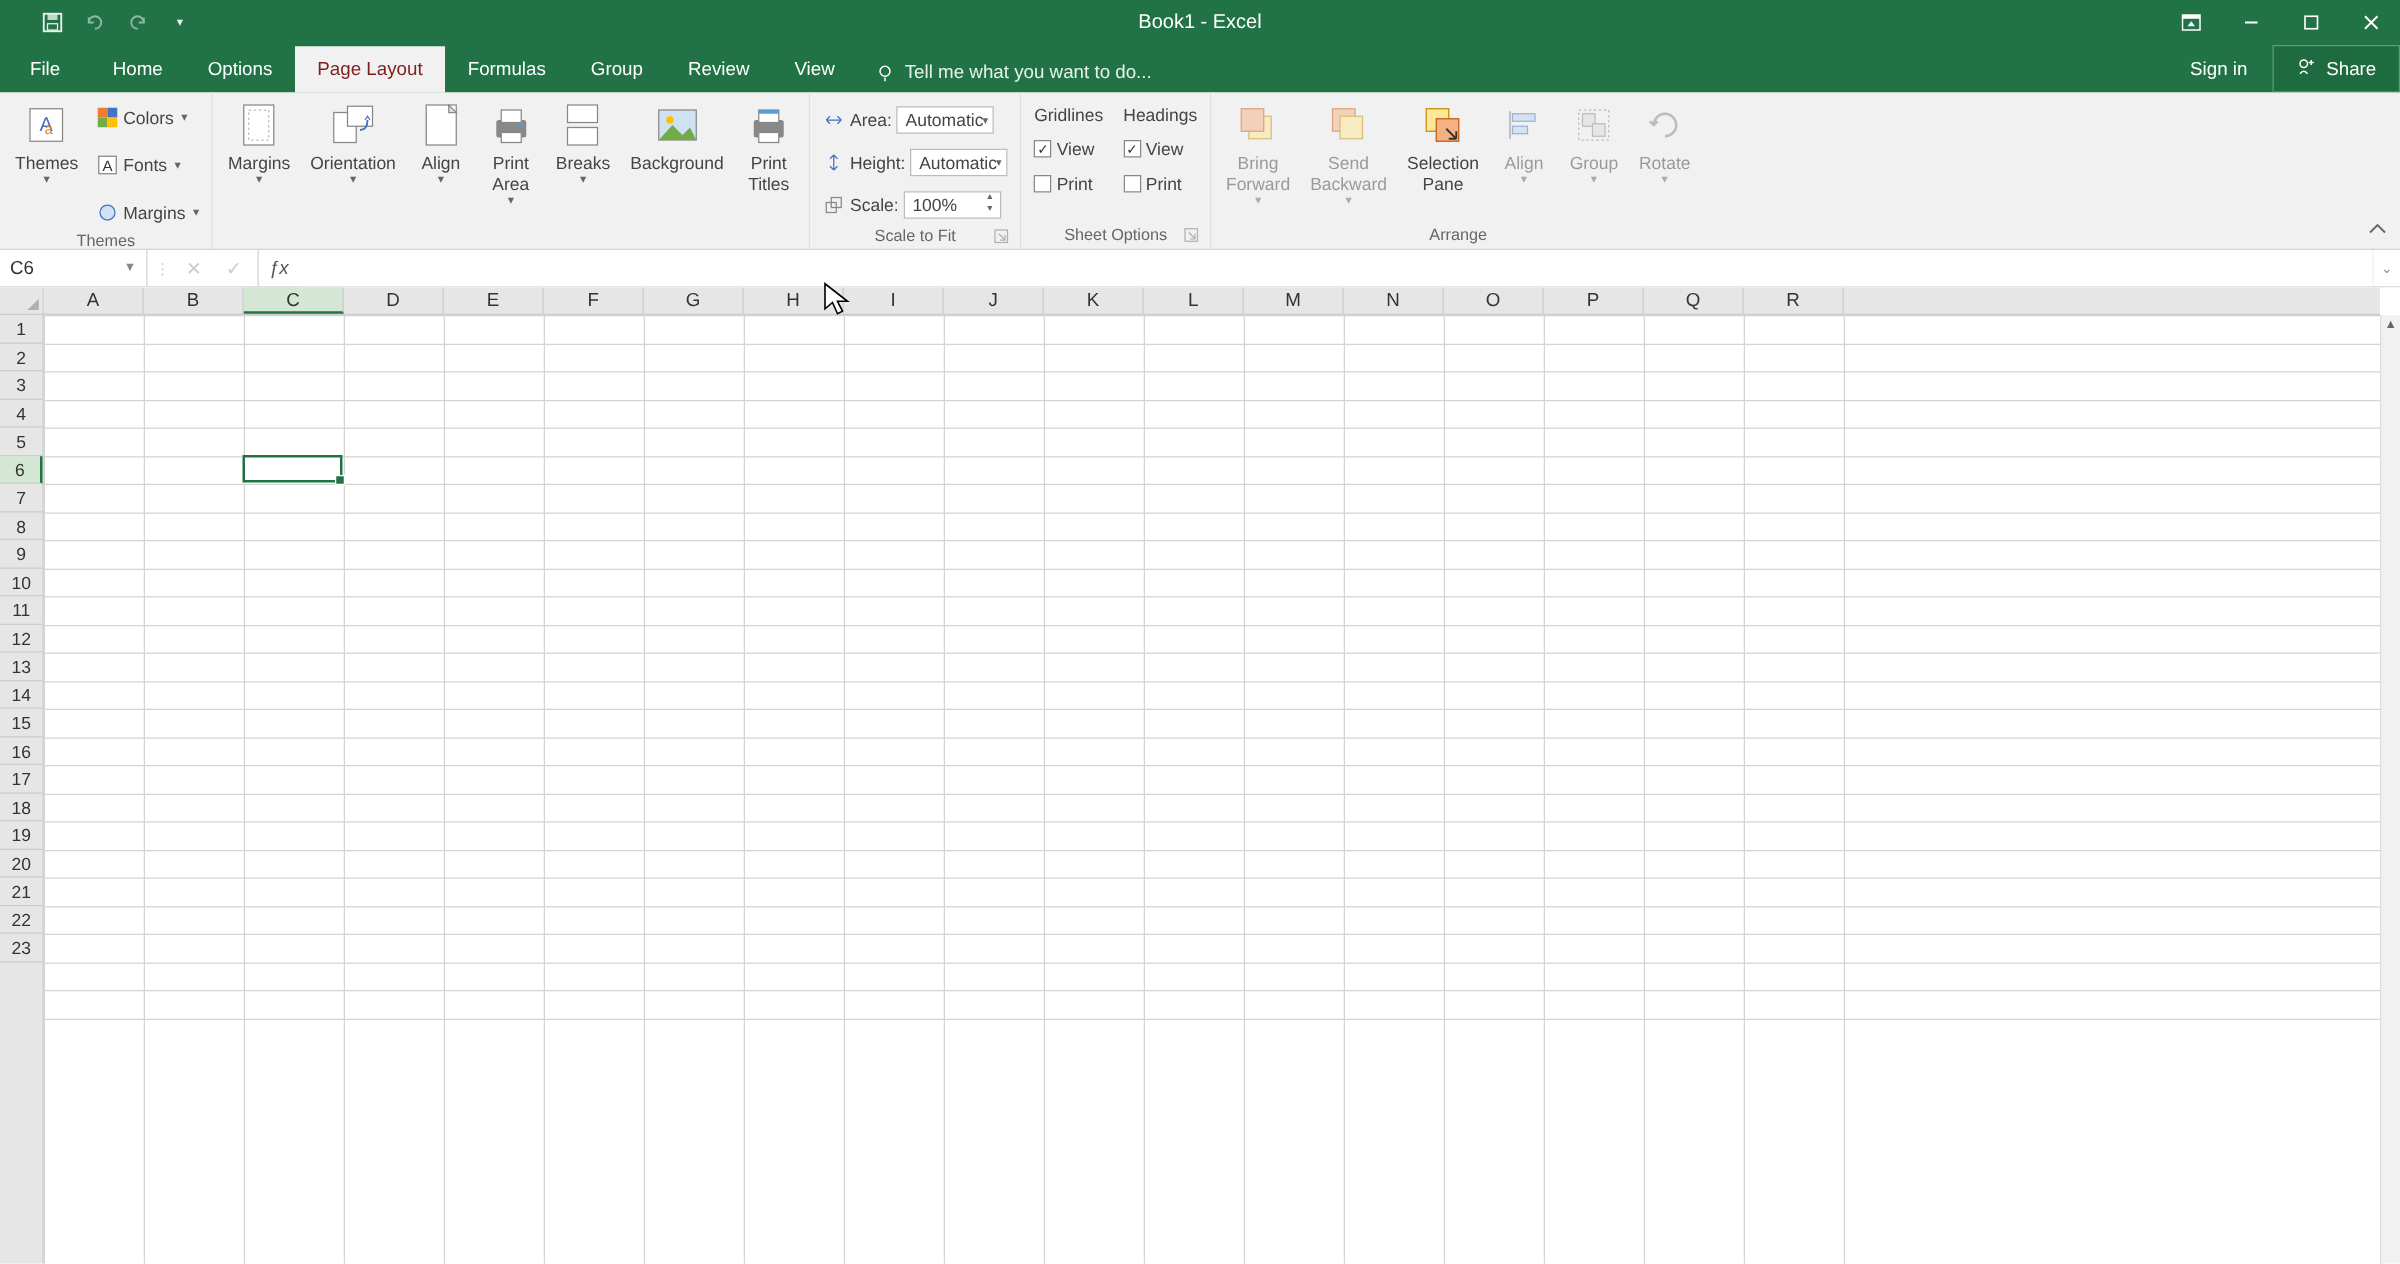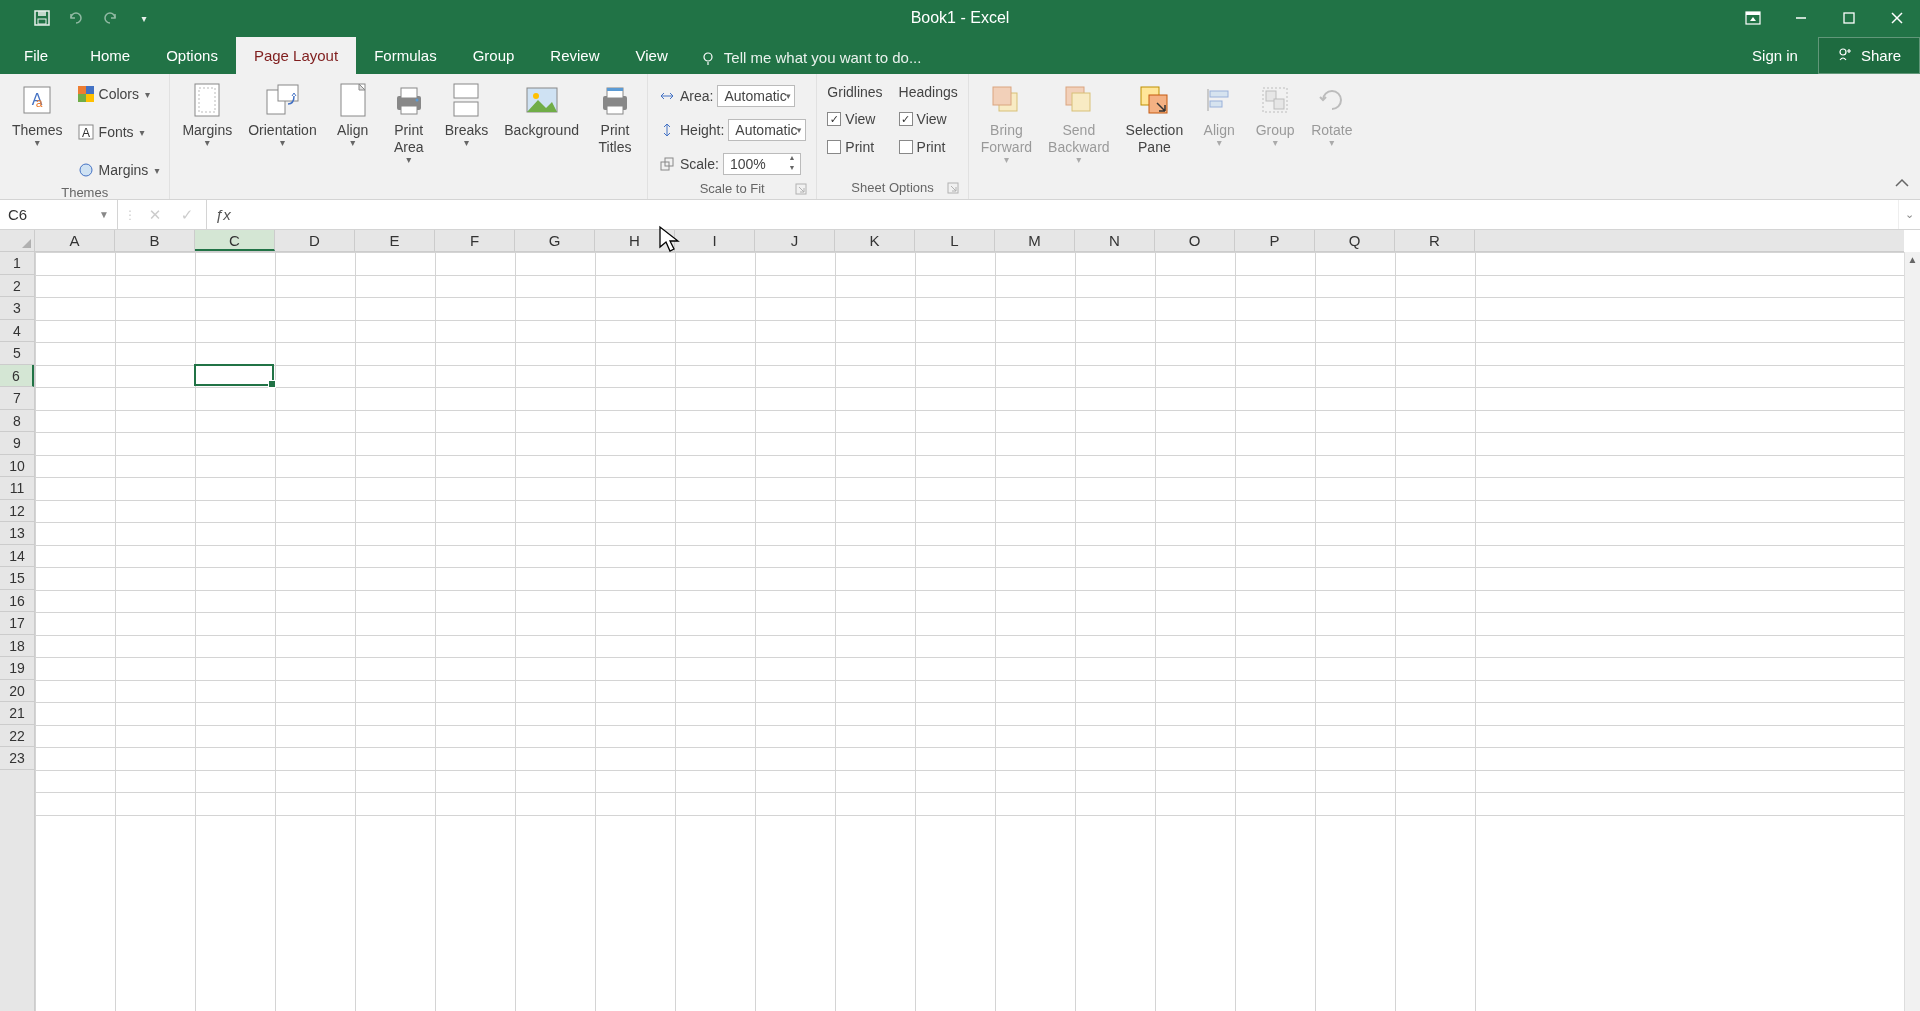--- a/index.html
+++ b/index.html
@@ -430,20 +430,21 @@
         <div class="ico">
             <svg width="30" height="30">
               <path d="M6 15 A9 9 0 1 1 15 24" fill="none" stroke="#888" stroke-width="2"></path>
               <path d="M3 12 L6 15 L9 12" fill="none" stroke="#888" stroke-width="2"></path>
             </svg>
           </div>
         <div class="lbl">Rotate</div>
           <div class="drop">▾</div>
       </div>
     </div>
+    <div class="rgroup-label">Arrange</div>
   </div>
 
   <span class="collapse-rib">
     <svg width="16" height="14">
         <path d="M2 10 L8 4 L14 10" fill="none" stroke="#666" stroke-width="1.5"></path>
       </svg>
   </span>
 </div>
 
 <div class="fbar">

